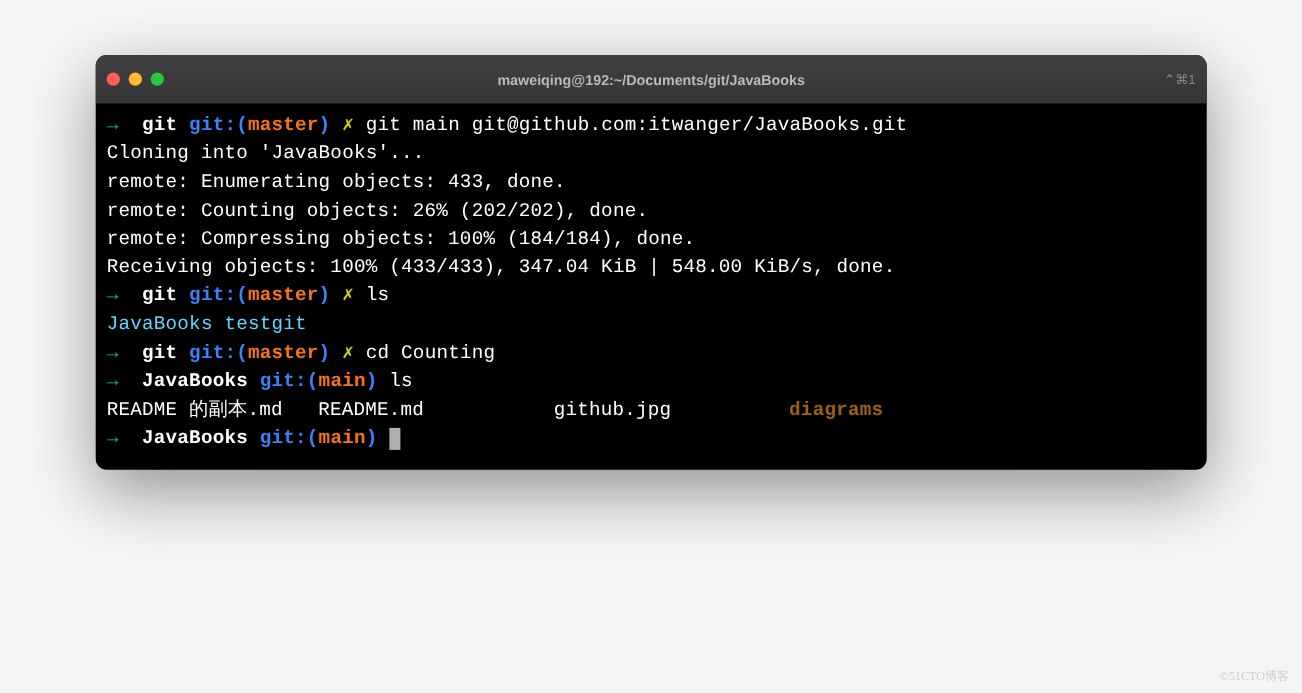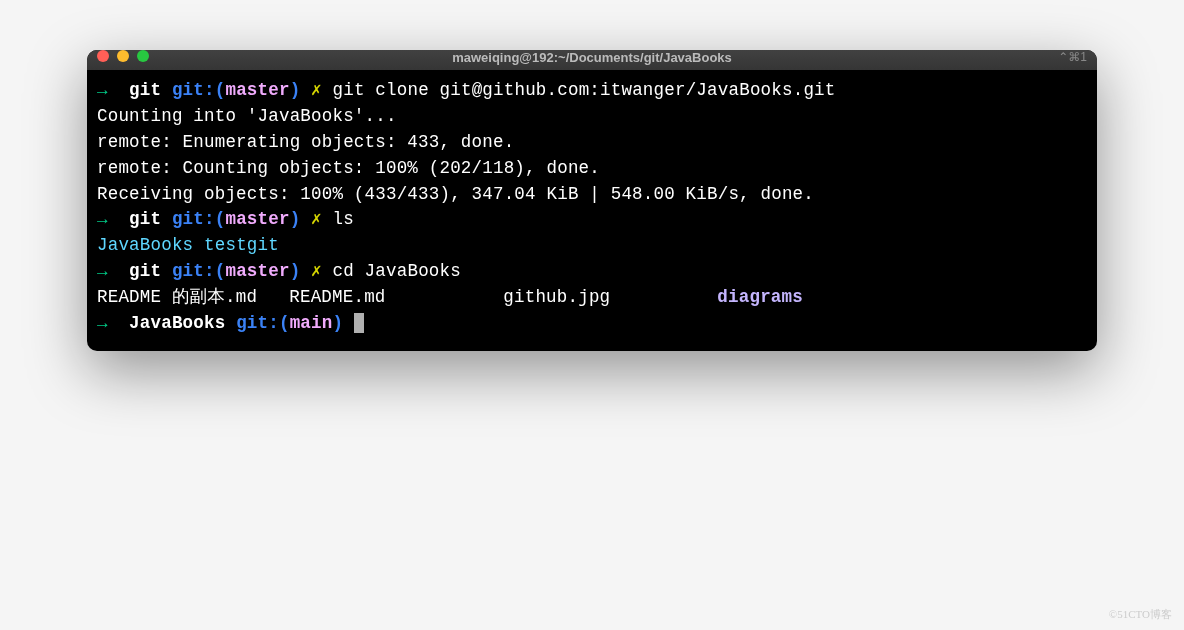--- a/index.html
+++ b/index.html
@@ -13,24 +13,24 @@
       font-family: "SF Mono", Menlo, Monaco, "Courier New", monospace;
     }
     .terminal-window {
       width: 1010px;
       background: #000;
       border-radius: 10px;
       box-shadow: 0 20px 60px rgba(0,0,0,0.4);
       overflow: hidden;
     }
     .title-bar {
-      height: 20px;
+      height: 44px;
       background: linear-gradient(#414141, #353535);
       display: flex;
-      align-items: flex-start;
+      align-items: center;
       padding: 0 10px;
       position: relative;
     }
     .traffic-lights { display: flex; gap: 8px; }
     .light { width: 12px; height: 12px; border-radius: 50%; }
     .light.red { background: #ff5f57; }
     .light.yellow { background: #febc2e; }
     .light.green { background: #28c841; }
     .title {
       color: #bbb;
@@ -51,25 +51,25 @@
       padding: 8px 10px 14px 10px;
       font-size: 17.5px;
       line-height: 1.48;
       color: #fff;
       letter-spacing: 0.2px;
     }
     .line { white-space: pre; font-family: "SF Mono", Menlo, Monaco, "Courier New", monospace; }
     .arrow { color: #00cc88; font-weight: bold; }
     .cwd { color: #ffffff; font-weight: bold; }
     .git-prefix { color: #3b82f6; font-weight: bold; }
-    .branch { color: #f0abfc; font-weight: bold; }
+    .branch { color: #f97316; font-weight: bold; }
     .lightning { color: #d7d700; font-weight: bold; }
     .cmd { color: #fff; }
     .cyan { color: #5fd7ff; }
-    .blue { color: #c4b5fd; font-weight: bold; }
+    .blue { color: #a16207; font-weight: bold; }
     .cursor {
       display: inline-block;
       width: 10px;
       height: 20px;
       background: #b0b0b0;
       vertical-align: text-bottom;
     }
     .watermark {
       position: fixed;
       bottom: 8px;
@@ -86,26 +86,28 @@
   <div class="title-bar">
     <div class="traffic-lights">
       <div class="light red"></div>
       <div class="light yellow"></div>
       <div class="light green"></div>
     </div>
     <div class="title">maweiqing@192:~/Documents/git/JavaBooks</div>
     <div class="title-right">⌃⌘1</div>
   </div>
   <div class="terminal-body">
-    <div class="line"><span class="arrow">→</span>  <span class="cwd">git</span> <span class="git-prefix">git:(</span><span class="branch">master</span><span class="git-prefix">)</span> <span class="lightning">✗</span> <span class="cmd">git clone git@github.com:itwanger/JavaBooks.git</span></div>
-    <div class="line">Counting into 'JavaBooks'...</div>
+    <div class="line"><span class="arrow">→</span>  <span class="cwd">git</span> <span class="git-prefix">git:(</span><span class="branch">master</span><span class="git-prefix">)</span> <span class="lightning">✗</span> <span class="cmd">git main git@github.com:itwanger/JavaBooks.git</span></div>
+    <div class="line">Cloning into 'JavaBooks'...</div>
     <div class="line">remote: Enumerating objects: 433, done.</div>
-    <div class="line">remote: Counting objects: 100% (202/118), done.</div>
+    <div class="line">remote: Counting objects: 26% (202/202), done.</div>
+    <div class="line">remote: Compressing objects: 100% (184/184), done.</div>
     <div class="line">Receiving objects: 100% (433/433), 347.04 KiB | 548.00 KiB/s, done.</div>
     <div class="line"><span class="arrow">→</span>  <span class="cwd">git</span> <span class="git-prefix">git:(</span><span class="branch">master</span><span class="git-prefix">)</span> <span class="lightning">✗</span> <span class="cmd">ls</span></div>
     <div class="line"><span class="cyan">JavaBooks</span> <span class="cyan">testgit</span></div>
-    <div class="line"><span class="arrow">→</span>  <span class="cwd">git</span> <span class="git-prefix">git:(</span><span class="branch">master</span><span class="git-prefix">)</span> <span class="lightning">✗</span> <span class="cmd">cd JavaBooks</span></div>
+    <div class="line"><span class="arrow">→</span>  <span class="cwd">git</span> <span class="git-prefix">git:(</span><span class="branch">master</span><span class="git-prefix">)</span> <span class="lightning">✗</span> <span class="cmd">cd Counting</span></div>
+    <div class="line"><span class="arrow">→</span>  <span class="cwd">JavaBooks</span> <span class="git-prefix">git:(</span><span class="branch">main</span><span class="git-prefix">)</span> <span class="cmd">ls</span></div>
     <div class="line"><span>README 的副本.md</span>   <span>README.md</span>           <span>github.jpg</span>          <span class="blue">diagrams</span></div>
     <div class="line"><span class="arrow">→</span>  <span class="cwd">JavaBooks</span> <span class="git-prefix">git:(</span><span class="branch">main</span><span class="git-prefix">)</span> <span class="cursor"></span></div>
   </div>
 </div>
 
 <div class="watermark">©51CTO博客</div>
 
 </body></html>

